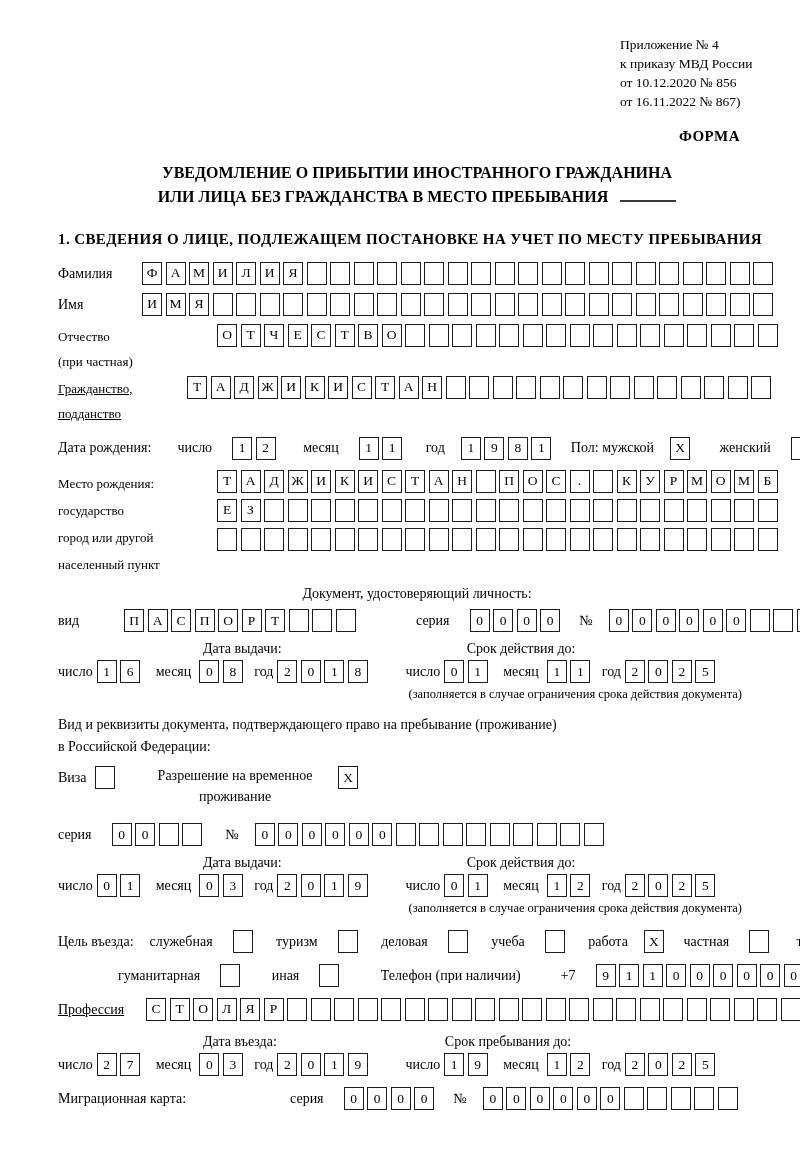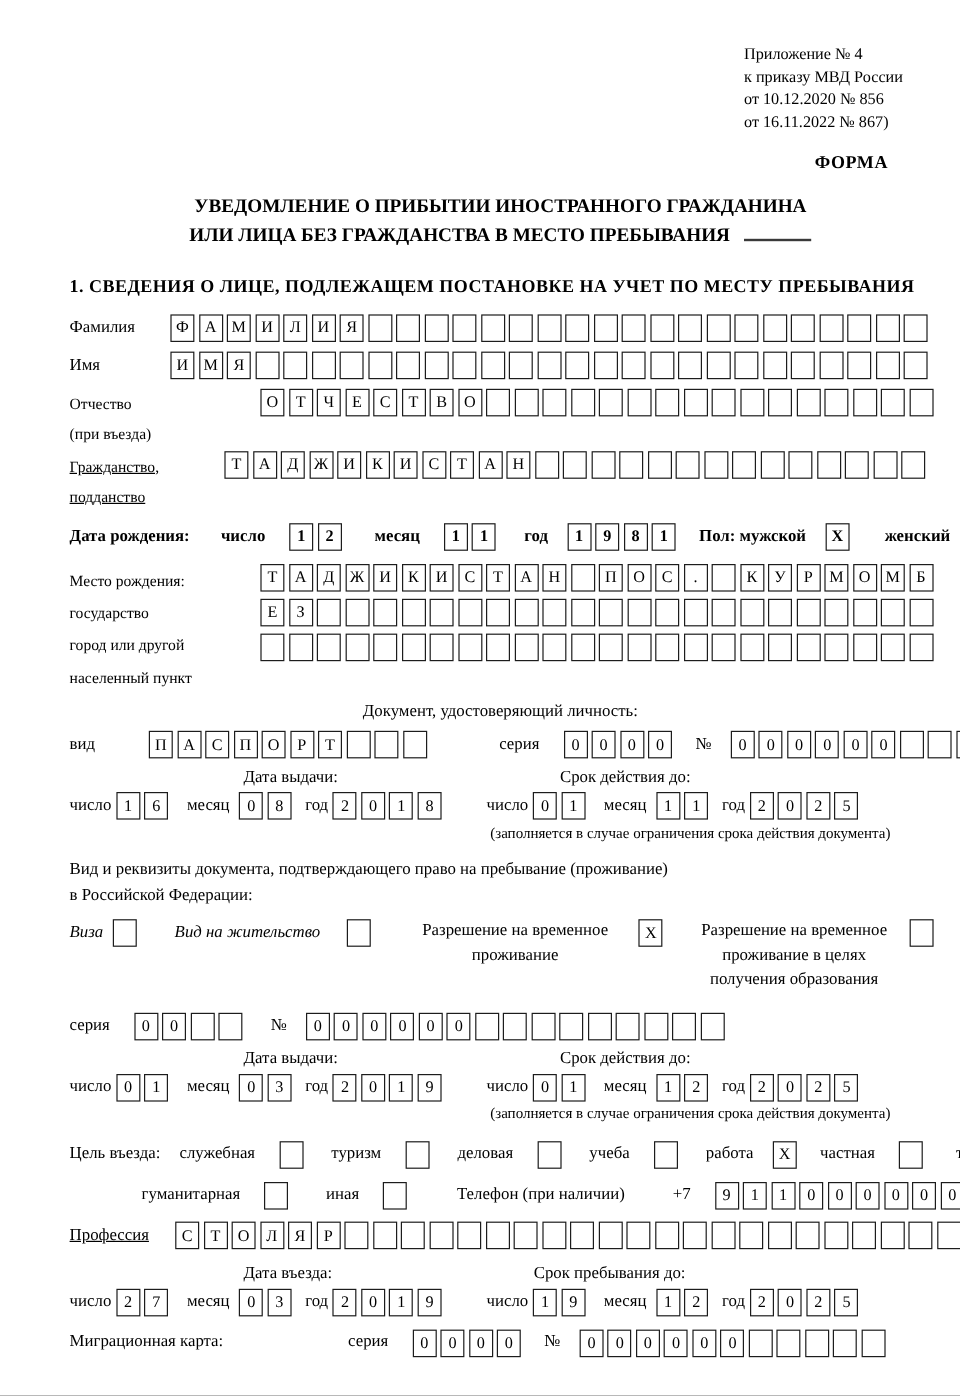--- a/index.html
+++ b/index.html
@@ -33,21 +33,21 @@
   .doc-heading { text-align:center; font-weight:normal; font-size:14px; margin-top:8px; }
   .date-heads { display:flex; font-size:14px; margin-top:8px; }
   .dh1 { margin-left:145px; }
   .dh2 { margin-left:185px; }
   .dh2b { margin-left:168px; }
   .date-vals { display:flex; align-items:center; margin-top:3px; }
   .note { font-size:12.5px; text-align:right; padding-right:34px; margin-top:3px; }
   .para { font-size:14px; margin-top:12px; line-height:1.6; }
   .ck-row { display:flex; align-items:flex-start; margin-top:8px; }
   .ckg { display:flex; align-items:flex-start; }
-  .ckg .lbl { margin-right:8px;font-style:italic; }
+  .ckg .lbl { margin-right:8px; }
   .ck-center { text-align:center; font-size:14px; line-height:1.45; }
   .stack > .cells { margin-bottom:6px; }
   .mt14 { margin-top:14px; } .mt10 { margin-top:10px; } .mt16 { margin-top:16px; }
 </style>
 </head>
 <body>
 
 <div class="page">
 
   <div class="annex">
@@ -130,21 +130,21 @@
         <span class="cell"></span>
         <span class="cell"></span>
         <span class="cell"></span>
         <span class="cell"></span>
       </span>
   </div>
 
   <div class="row">
     <span class="lbl2 w147">
       <span>Отчество</span><br>
-      <span>(при въезда)</span>
+      <span>(при частная)</span>
     </span>
     <span class="cells">
         <span class="cell">О</span>
         <span class="cell">Т</span>
         <span class="cell">Ч</span>
         <span class="cell">Е</span>
         <span class="cell">С</span>
         <span class="cell">Т</span>
         <span class="cell">В</span>
         <span class="cell">О</span>
@@ -194,21 +194,21 @@
         <span class="cell"></span>
         <span class="cell"></span>
         <span class="cell"></span>
         <span class="cell"></span>
         <span class="cell"></span>
         <span class="cell"></span>
         <span class="cell"></span>
       </span>
   </div>
 
-  <div class="row mt10" style="align-items:flex-start;font-weight:bold;">
+  <div class="row mt10" style="align-items:flex-end;">
     <span class="lbl" style="margin-right:14px;">Дата рождения:</span>
     <span class="lbl mr8">число</span>
     <span class="cells mr12">
         <span class="cell">1</span>
         <span class="cell">2</span>
       </span>
     <span class="lbl mr8">месяц</span>
     <span class="cells mr8">
         <span class="cell">1</span>
         <span class="cell">1</span>
@@ -405,38 +405,26 @@
     <div>в Российской Федерации:</div>
   </div>
 
   <div class="ck-row">
     <div class="ckg">
       <span class="lbl">Виза</span>
       <span class="cells">
           <span class="cell"></span>
         </span>
     </div>
-    <div class="ckg" style="margin-left:28px;">
-      <span class="lbl">Вид на жительство</span>
-      <span class="cells" style="margin-left:14px;">
-          <span class="cell"></span>
-        </span>
-    </div>
     <div class="ckg" style="margin-left:24px;">
       <div class="ck-center" style="width:186px;">Разрешение на временное проживание</div>
       <span class="cells" style="margin-left:10px;">
           <span class="cell">X</span>
         </span>
     </div>
-    <div class="ckg" style="margin-left:18px;">
-      <div class="ck-center" style="width:176px;">Разрешение на временное проживание в целях получения образования</div>
-      <span class="cells" style="margin-left:8px;">
-          <span class="cell"></span>
-        </span>
-    </div>
   </div>
 
   <div class="row mt16" style="align-items:center;">
     <span class="lbl mr8">серия</span>
     <span class="cells mr8">
         <span class="cell">0</span>
         <span class="cell">0</span>
         <span class="cell"></span>
         <span class="cell"></span>
       </span>

